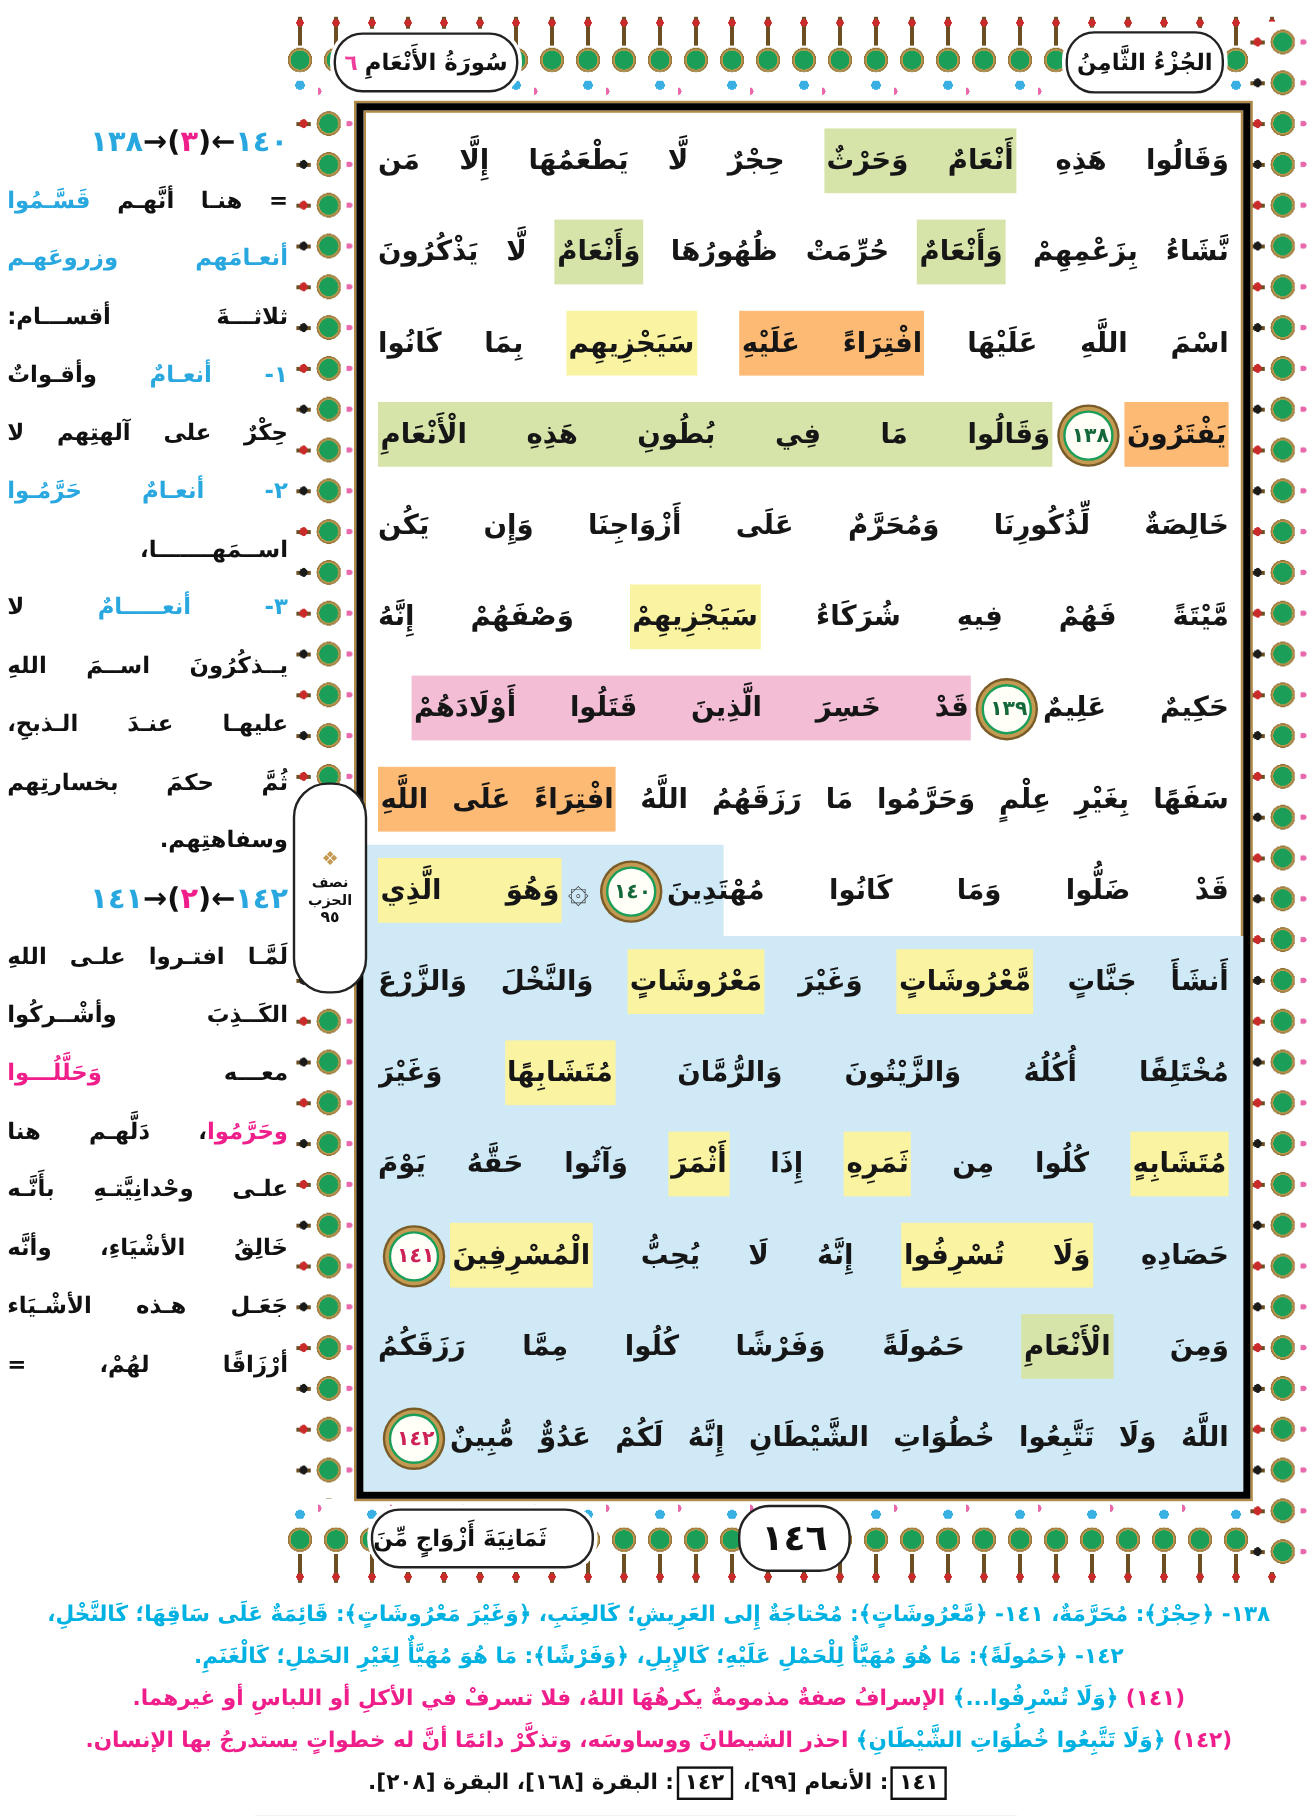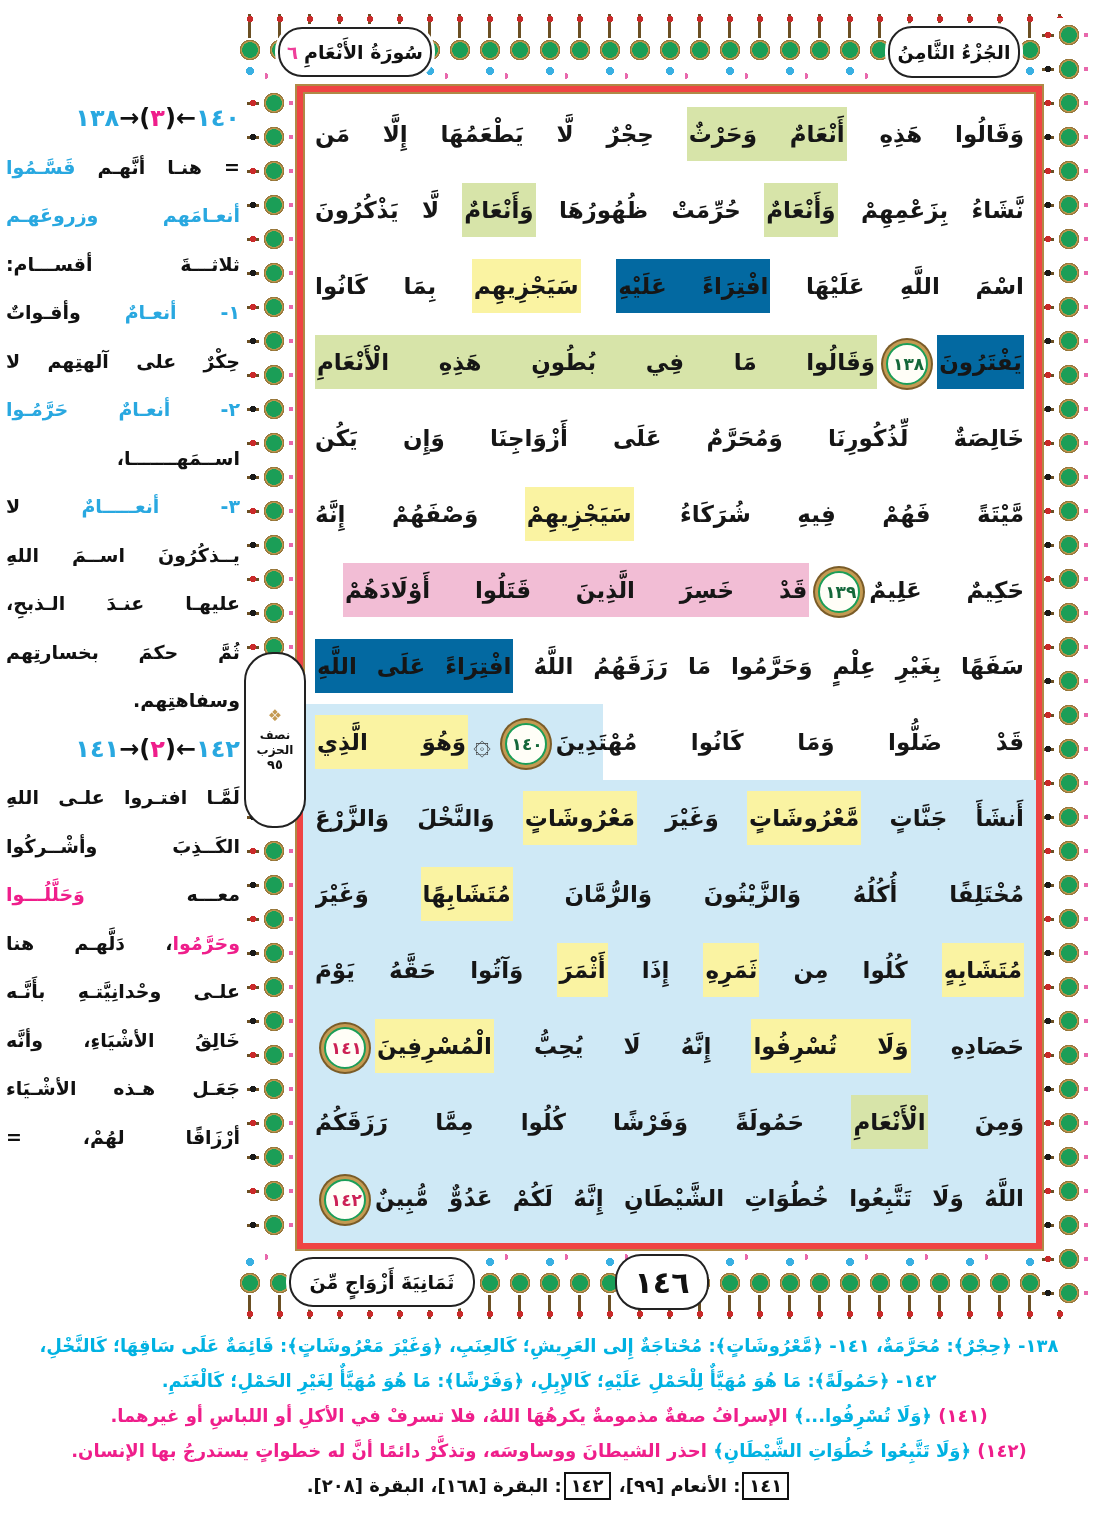--- a/index.html
+++ b/index.html
@@ -35,37 +35,37 @@
   .strip-left{left:247px;top:86px;height:1163px;}
   .strip-right{left:1042px;top:18px;height:1292px;}
 
   
   .cartouche{position:absolute;background:#fff;border:2.5px solid #222;border-radius:24px;
      display:flex;align-items:center;justify-content:center;gap:6px;
      font-weight:bold;color:#111;z-index:5;box-shadow:0 0 0 3px #fff;}
   .surah-cartouche{left:278px;top:27px;width:150px;height:46px;font-size:19px;direction:rtl;}
   .surah-num{color:#ef3f9a;font-size:18px;}
   .juz-cartouche{left:888px;top:26px;width:128px;height:48px;font-size:19px;}
-  .catchword{left:289px;top:1257px;width:182px;height:46px;font-size:19px;direction:rtl;}
+  .catchword{left:309px;top:1257px;width:182px;height:46px;font-size:19px;direction:rtl;justify-content:flex-end;}
   .page-number{position:absolute;left:615px;top:1254px;width:90px;height:52px;background:#fff;
      border:2.5px solid #222;border-radius:26px;display:flex;align-items:center;justify-content:center;
      font-size:30px;font-weight:bold;color:#111;z-index:5;}
 
   
   .main-frame{position:absolute;left:297px;top:86px;width:745px;height:1163px;background:#fff;
-     border:6px solid #ef4444;box-sizing:border-box;
+     border:6px solid #000000;box-sizing:border-box;
      box-shadow:0 0 0 2px #b08a46, inset 0 0 0 2px #b08a46;z-index:2;}
   .blue-bg{position:absolute;left:0;right:0;top:688px;bottom:0;background:#cfe9f6;}
   .blue-step{position:absolute;left:0;top:612px;width:300px;height:76px;background:#cfe9f6;}
   .quran-lines{position:absolute;inset:0;padding:4px 12px;}
   .qline{height:76px;line-height:76px;direction:rtl;text-align:justify;text-align-last:justify;
      font-size:23px;font-weight:bold;color:#161616;position:relative;z-index:2;overflow:hidden;}
   .hl-green{background:#d7e4a9;padding:14px 2px;}
   .hl-yellow{background:#faf3a2;padding:14px 2px;}
-  .hl-orange{background:#0369a1;padding:14px 2px;}
+  .hl-orange{background:#fdba74;padding:14px 2px;}
   .hl-pink{background:#f2bdd5;padding:14px 2px;margin-left:28px;}
   .vmark{display:inline-block;min-width:42px;height:42px;padding:0 2px;border-radius:50%;
      background:#fffef7;border:2px solid #1b9e57;box-sizing:border-box;
      box-shadow:0 0 0 3px #c49a52,0 0 0 5px #7a5c28;line-height:38px;text-align:center;
      font-size:17px;font-weight:bold;margin:0 9px;vertical-align:middle;}
   .mc-green{color:#14683a;}
   .mc-red{color:#cc2255;}
   .hizb-star{font-size:30px;color:#3a3a3a;margin:0 5px;vertical-align:middle;font-weight:normal;}
 
   

